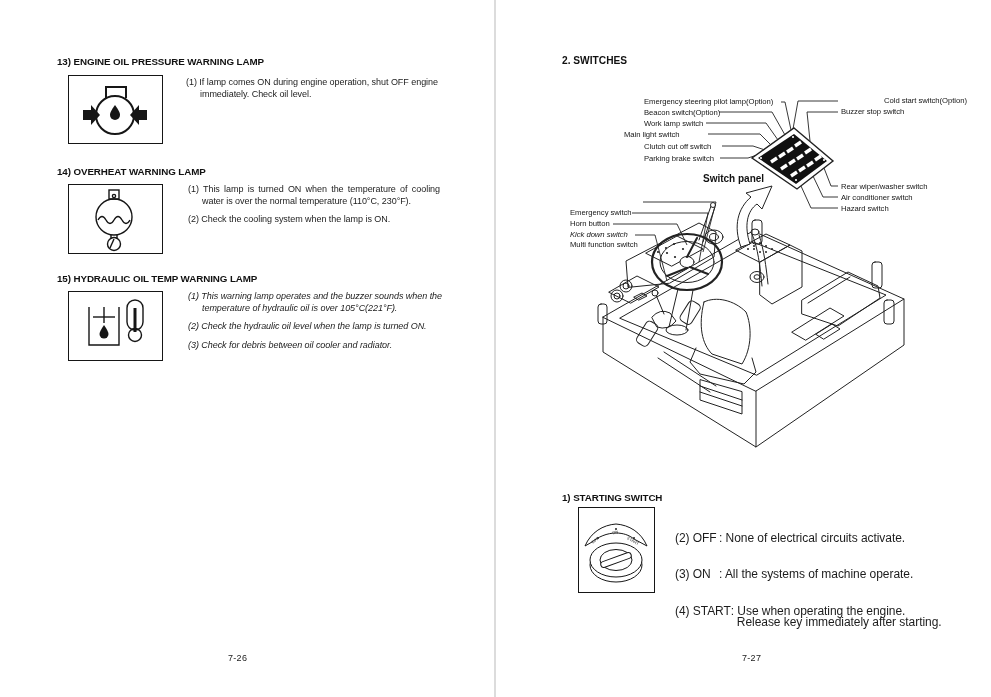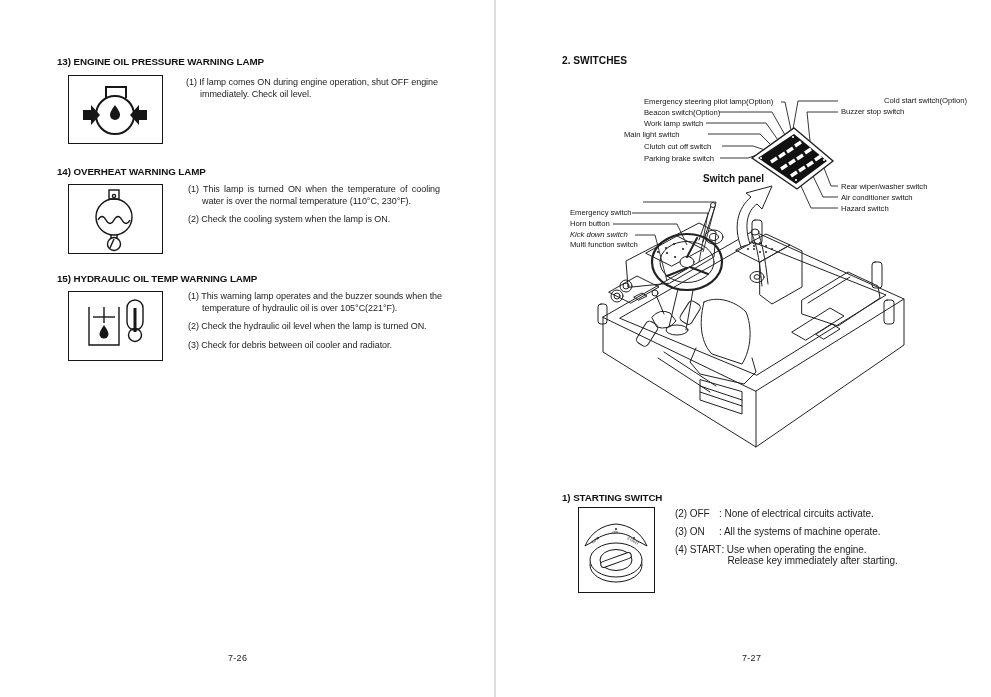--- a/index.html
+++ b/index.html
@@ -8,21 +8,21 @@
   .abs{position:absolute;}
   .sec-title{font-weight:bold;font-size:9.8px;color:#111;white-space:nowrap;letter-spacing:-0.1px;}
   .page-header{font-weight:bold;font-size:10.2px;color:#111;white-space:nowrap;}
   .icon-box{border:1.6px solid #161616;background:#fff;box-sizing:border-box;}
   .body-items{font-size:9px;line-height:11.9px;letter-spacing:-0.05px;}
   .body-item{padding-left:14px;text-indent:-14px;text-align:justify;margin:0 0 6.5px 0;}
   .dia-label{font-size:7.7px;line-height:9px;white-space:nowrap;color:#161616;letter-spacing:-0.05px;}
   .panel-caption{font-weight:bold;font-size:10px;white-space:nowrap;color:#111;}
   .page-num{font-size:9px;color:#222;letter-spacing:0.3px;}
   .divider{background:#dcdcdc;}
-  .ss-row{display:flex;margin-bottom:6.6px;font-size:10px;line-height:11.4px;letter-spacing:-0.05px;}
+  .ss-row{display:flex;margin-bottom:6.6px;font-size:12px;line-height:11.4px;letter-spacing:-0.05px;margin-top:25px;}
   .ss-label{flex:0 0 44px;white-space:nowrap;}
   .ss-desc{white-space:nowrap;}
   .ss-desc2{padding-left:6px;white-space:nowrap;}
   .ss-item1{font-size:9.2px;line-height:11.4px;margin-bottom:6.6px;letter-spacing:-0.05px;white-space:nowrap;}
   svg{display:block;}
   .overlay{pointer-events:none;}
 </style>
 </head>
 <body>
 
@@ -76,21 +76,21 @@
         <path d="M 24,25 L 46,25"></path>
         <path d="M 35,15 L 35,31"></path>
         <rect x="58" y="8" width="16" height="30" rx="8"></rect>
         <circle cx="66" cy="43" r="6.5"></circle>
       </g>
       <path d="M 35,33 C 32,37.5 30.5,40 30.5,42 a 4.5,4.5 0 0 0 9,0 C 39.5,40 38,37.5 35,33 Z" fill="#161616"></path>
       <path d="M 66,16 L 66,40" stroke="#161616" stroke-width="3"></path>
     </svg>
   </div>
 
-  <div class="abs body-items" style="left:188px;top:291px;width:254px;">
+  <div class="abs body-items" style="left:188px;top:291px;width:254px;font-style:italic;">
     <p class="body-item">(1) This warning lamp operates and the buzzer sounds when the temperature of hydraulic oil is over 105°C(221°F).</p>
     <p class="body-item">(2) Check the hydraulic oil level when the lamp is turned ON.</p>
     <p class="body-item">(3) Check for debris between oil cooler and radiator.</p>
   </div>
 
   <div class="abs page-num" style="left:228px;top:653px;">7-26</div>
 
   <div class="abs divider" style="left:494px;top:0;width:2px;height:697px;"></div>
 
   <div class="abs page-header" style="left:562px;top:55px;">2. SWITCHES</div>

